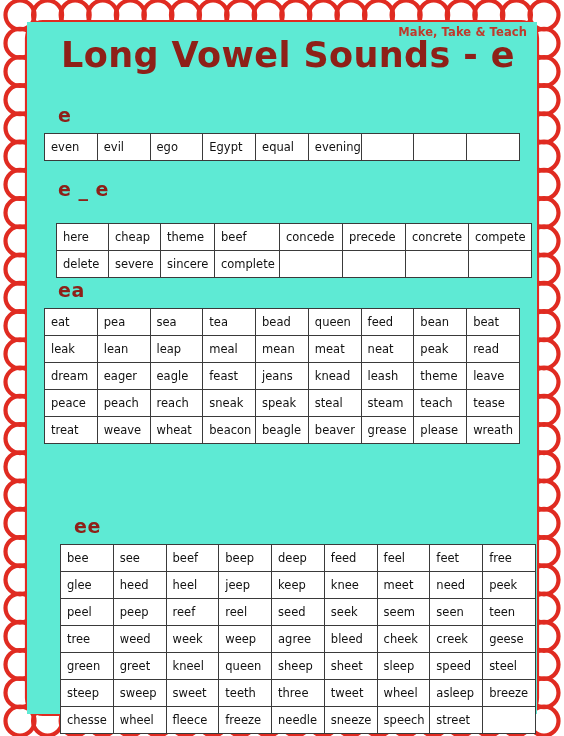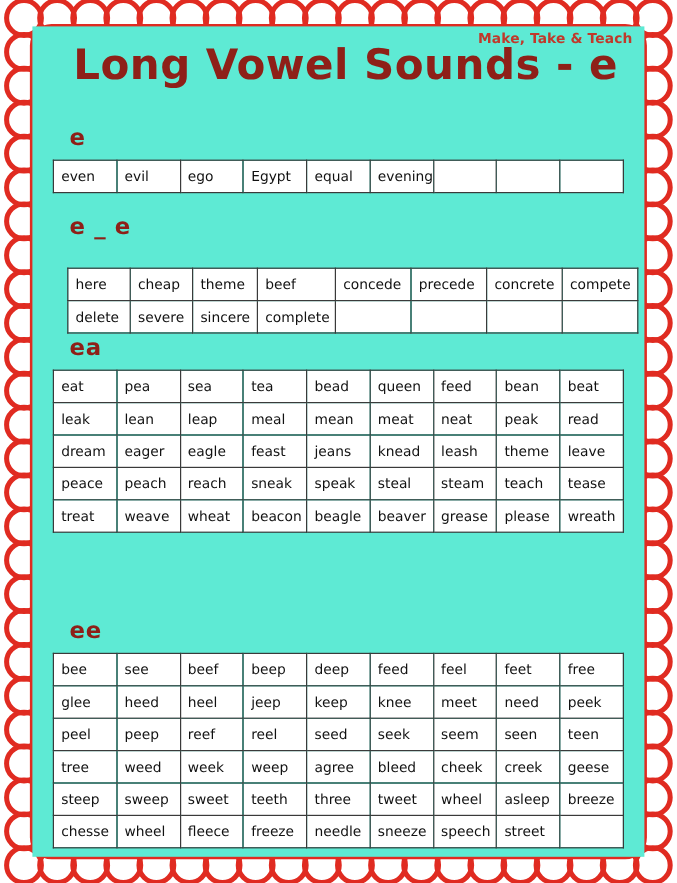--- a/index.html
+++ b/index.html
@@ -361,21 +361,21 @@
                 <td>beacon</td>
                 <td>beagle</td>
                 <td>beaver</td>
                 <td>grease</td>
                 <td>please</td>
                 <td>wreath</td>
               </tr>
             </tbody>
           </table>
         </div>
-        <div class="section" style="top: 495px; height: 216px;">
+        <div class="section" style="top: 495px; height: 216px; margin-left: 16px;">
           <div class="section-label">ee</div>
           <table class="word-table" style="top: 27px;">
             <colgroup>
               <col style="width: 52.7778px;">
               <col style="width: 52.7778px;">
               <col style="width: 52.7778px;">
               <col style="width: 52.7778px;">
               <col style="width: 52.7778px;">
               <col style="width: 52.7778px;">
               <col style="width: 52.7778px;">
@@ -421,20 +421,31 @@
                 <td>weed</td>
                 <td>week</td>
                 <td>weep</td>
                 <td>agree</td>
                 <td>bleed</td>
                 <td>cheek</td>
                 <td>creek</td>
                 <td>geese</td>
               </tr>
               <tr>
+                <td>green</td>
+                <td>greet</td>
+                <td>kneel</td>
+                <td>queen</td>
+                <td>sheep</td>
+                <td>sheet</td>
+                <td>sleep</td>
+                <td>speed</td>
+                <td>steel</td>
+              </tr>
+              <tr>
                 <td>steep</td>
                 <td>sweep</td>
                 <td>sweet</td>
                 <td>teeth</td>
                 <td>three</td>
                 <td>tweet</td>
                 <td>wheel</td>
                 <td>asleep</td>
                 <td>breeze</td>
               </tr>

